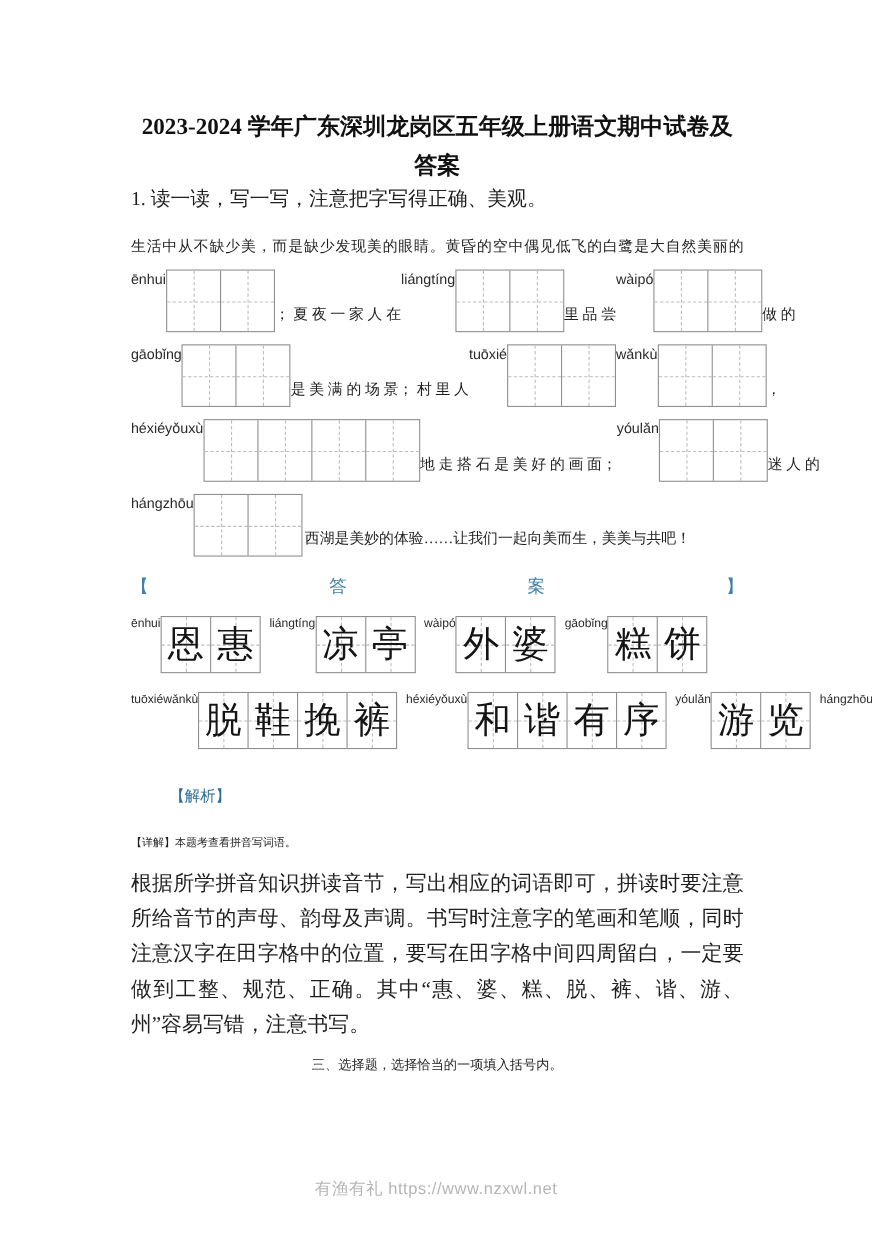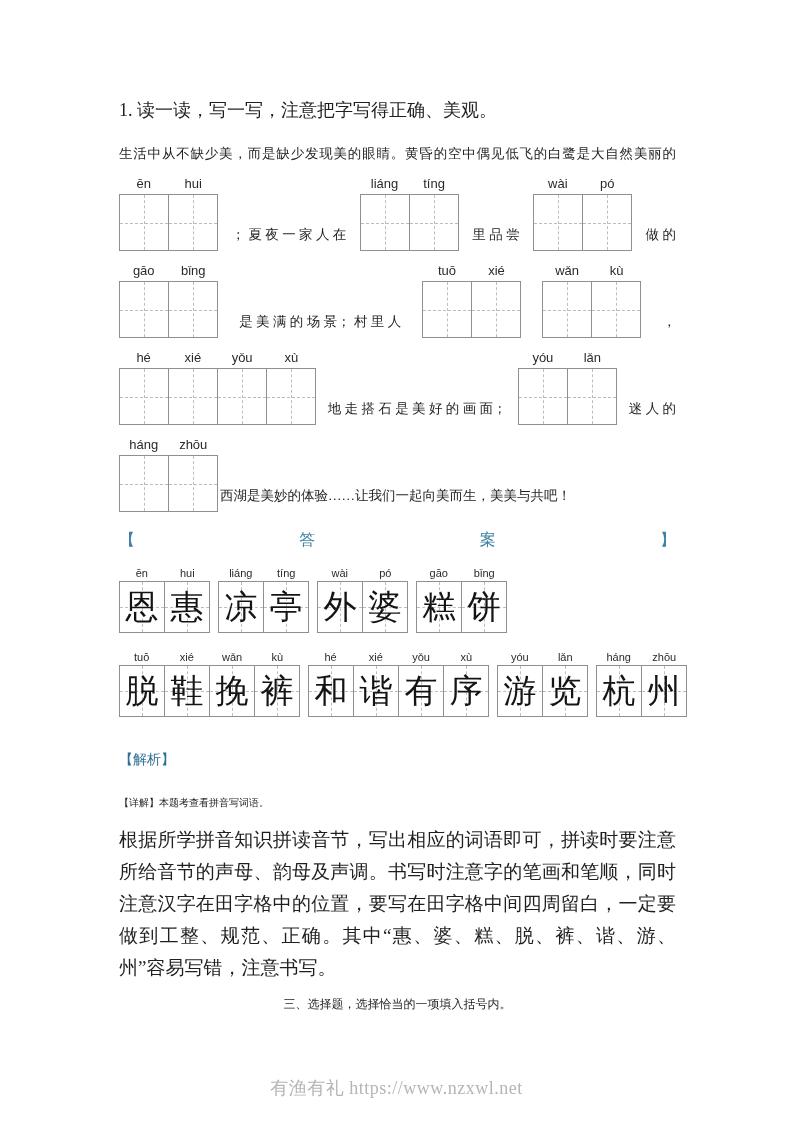--- a/index.html
+++ b/index.html
@@ -20,21 +20,21 @@
     font-size:13.5px;margin-top:22px;line-height:20px;
     text-align:justify;text-align-last:justify;
   }
 
   
   .grid-row{
     display:flex;align-items:flex-end;justify-content:space-between;
     margin-top:11px;
   }
   .grid-row.left{justify-content:flex-start;}
-  .tzg-group{display:flex;flex-direction:column;}
+  .tzg-group{display:flex;flex-direction:row;}
   .pinyin-row{display:flex;width:100%;}
   .pinyin-cell{
     flex:1;text-align:center;
     font-family:"Liberation Sans", sans-serif;
     font-size:13px;color:#2a2a2a;height:19px;line-height:17px;
   }
   .ans .pinyin-cell{font-size:11px;height:15px;line-height:14px;}
   .tzg-box{display:flex;border:1px solid #8f8f8f;}
   .tzg-cell{
     width:48px;height:55px;position:relative;
@@ -71,31 +71,35 @@
 
   
   .analysis-header{font-size:14px;margin-top:34px;color:#2f6e93;}
   .detail-line{font-size:10px;margin-top:23px;line-height:22px;}
   .analysis-paragraph{
     font-size:19px;margin-top:10px;line-height:32px;text-align:justify;
   }
   .section-heading{font-size:12px;font-weight:normal;margin-top:12px;text-align:center;}
 
   .footer{
-    position:absolute;left:0;bottom:22px;width:100%;text-align:center;
-    font-family:Liberation Serif, serif;
-    font-size:18px;color:#b5b5b5;letter-spacing:.5px;
+    position:absolute;left:0;bottom:32px;width:100%;text-align:center;
+    font-family:Liberation Sans, sans-serif;
+    font-size:15px;color:#b5b5b5;letter-spacing:.5px;
   }
 </style>
 </head>
 <body>
 
 <div class="page">
   <div class="content">
 
+    <div class="title">
+      <div>2023-2024 学年广东深圳龙岗区五年级上册语文期中试卷及</div>
+      <div>答案</div>
+    </div>
 
     <div class="q-number">1. 读一读，写一写，注意把字写得正确、美观。</div>
     <div class="q-intro">生活中从不缺少美，而是缺少发现美的眼睛。黄昏的空中偶见低飞的白鹭是大自然美丽的</div>
 
     <div>
         <div class="grid-row">
           <div class="tzg-group">
             <div class="pinyin-row">
               <span class="pinyin-cell">ēn</span>
               <span class="pinyin-cell">hui</span>
@@ -341,21 +345,21 @@
                 <span class="ans-char">杭</span>
               </div>
               <div class="tzg-cell">
                 <span class="ans-char">州</span>
               </div>
             </div>
           </div>
         </div>
       </div>
 
-    <div class="analysis-header" style="color: rgb(47, 110, 147);">【解析】</div>
+    <div class="analysis-header" style="color: rgb(47, 110, 147); margin-left: 35px;">【解析】</div>
 
     <div class="detail-line">
       <span>【详解】</span><span>本题考查看拼音写词语。</span>
     </div>
 
     <div class="analysis-paragraph">根据所学拼音知识拼读音节，写出相应的词语即可，拼读时要注意所给音节的声母、韵母及声调。书写时注意字的笔画和笔顺，同时注意汉字在田字格中的位置，要写在田字格中间四周留白，一定要做到工整、规范、正确。其中“惠、婆、糕、脱、裤、谐、游、州”容易写错，注意书写。</div>
 
     <div class="section-heading">三、选择题，选择恰当的一项填入括号内。</div>
   </div>
 

